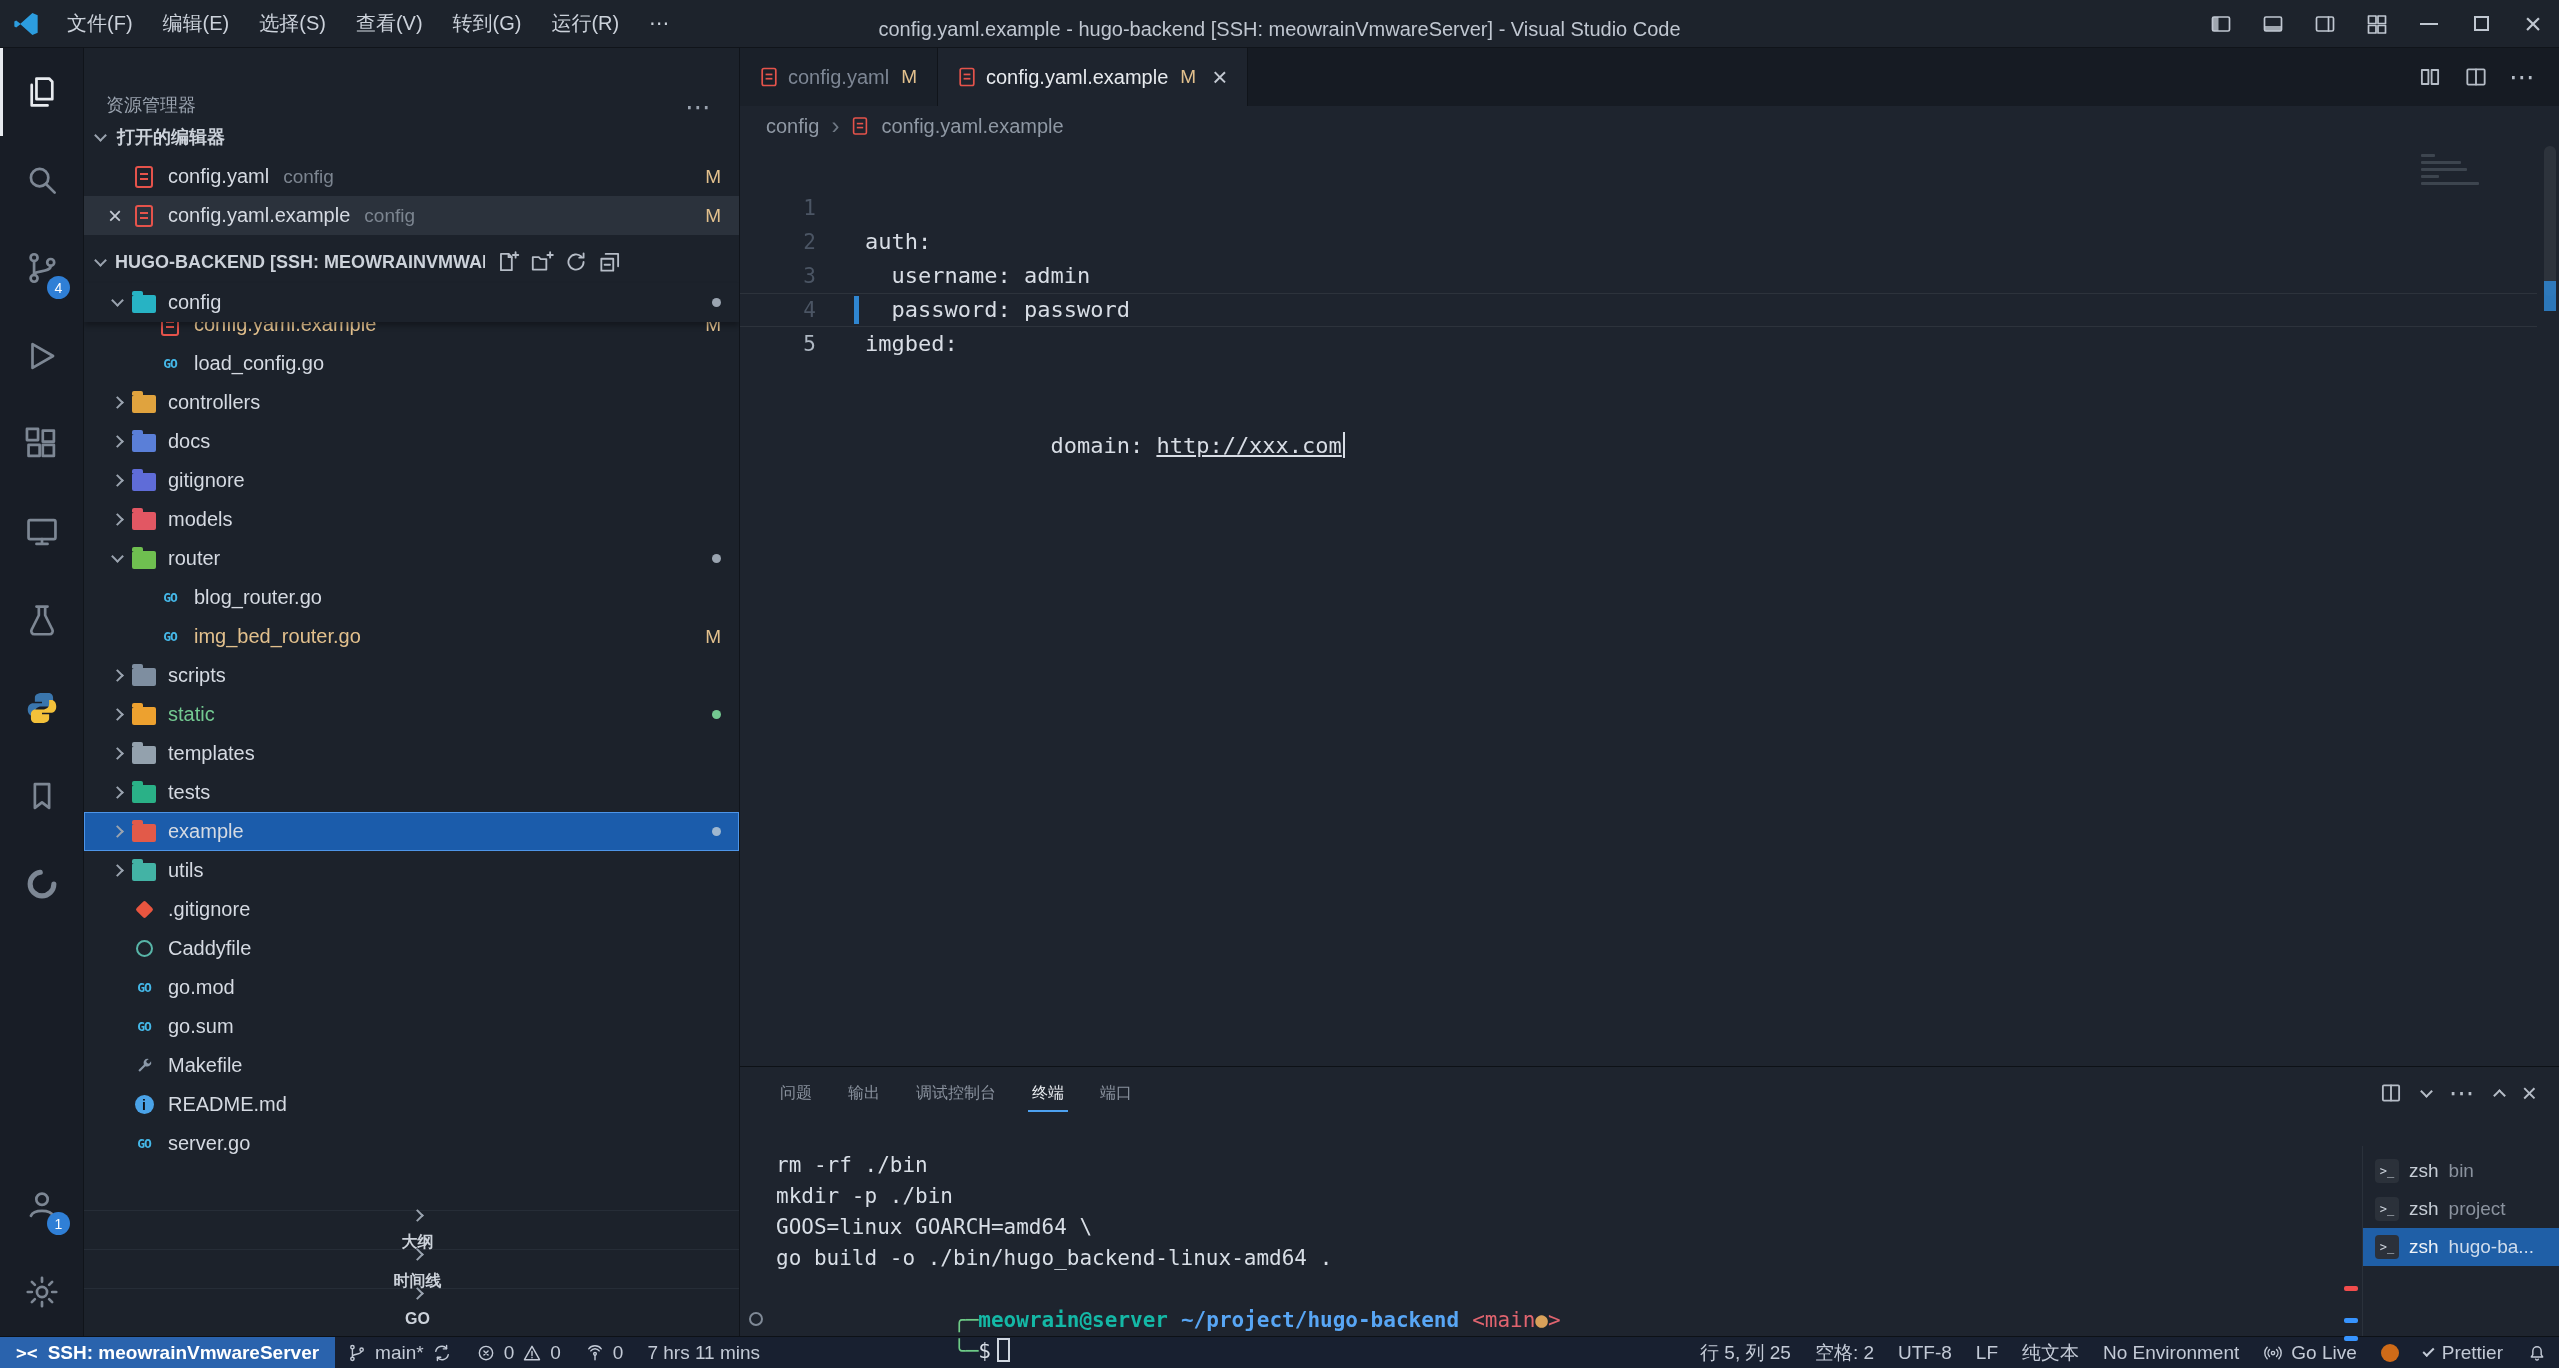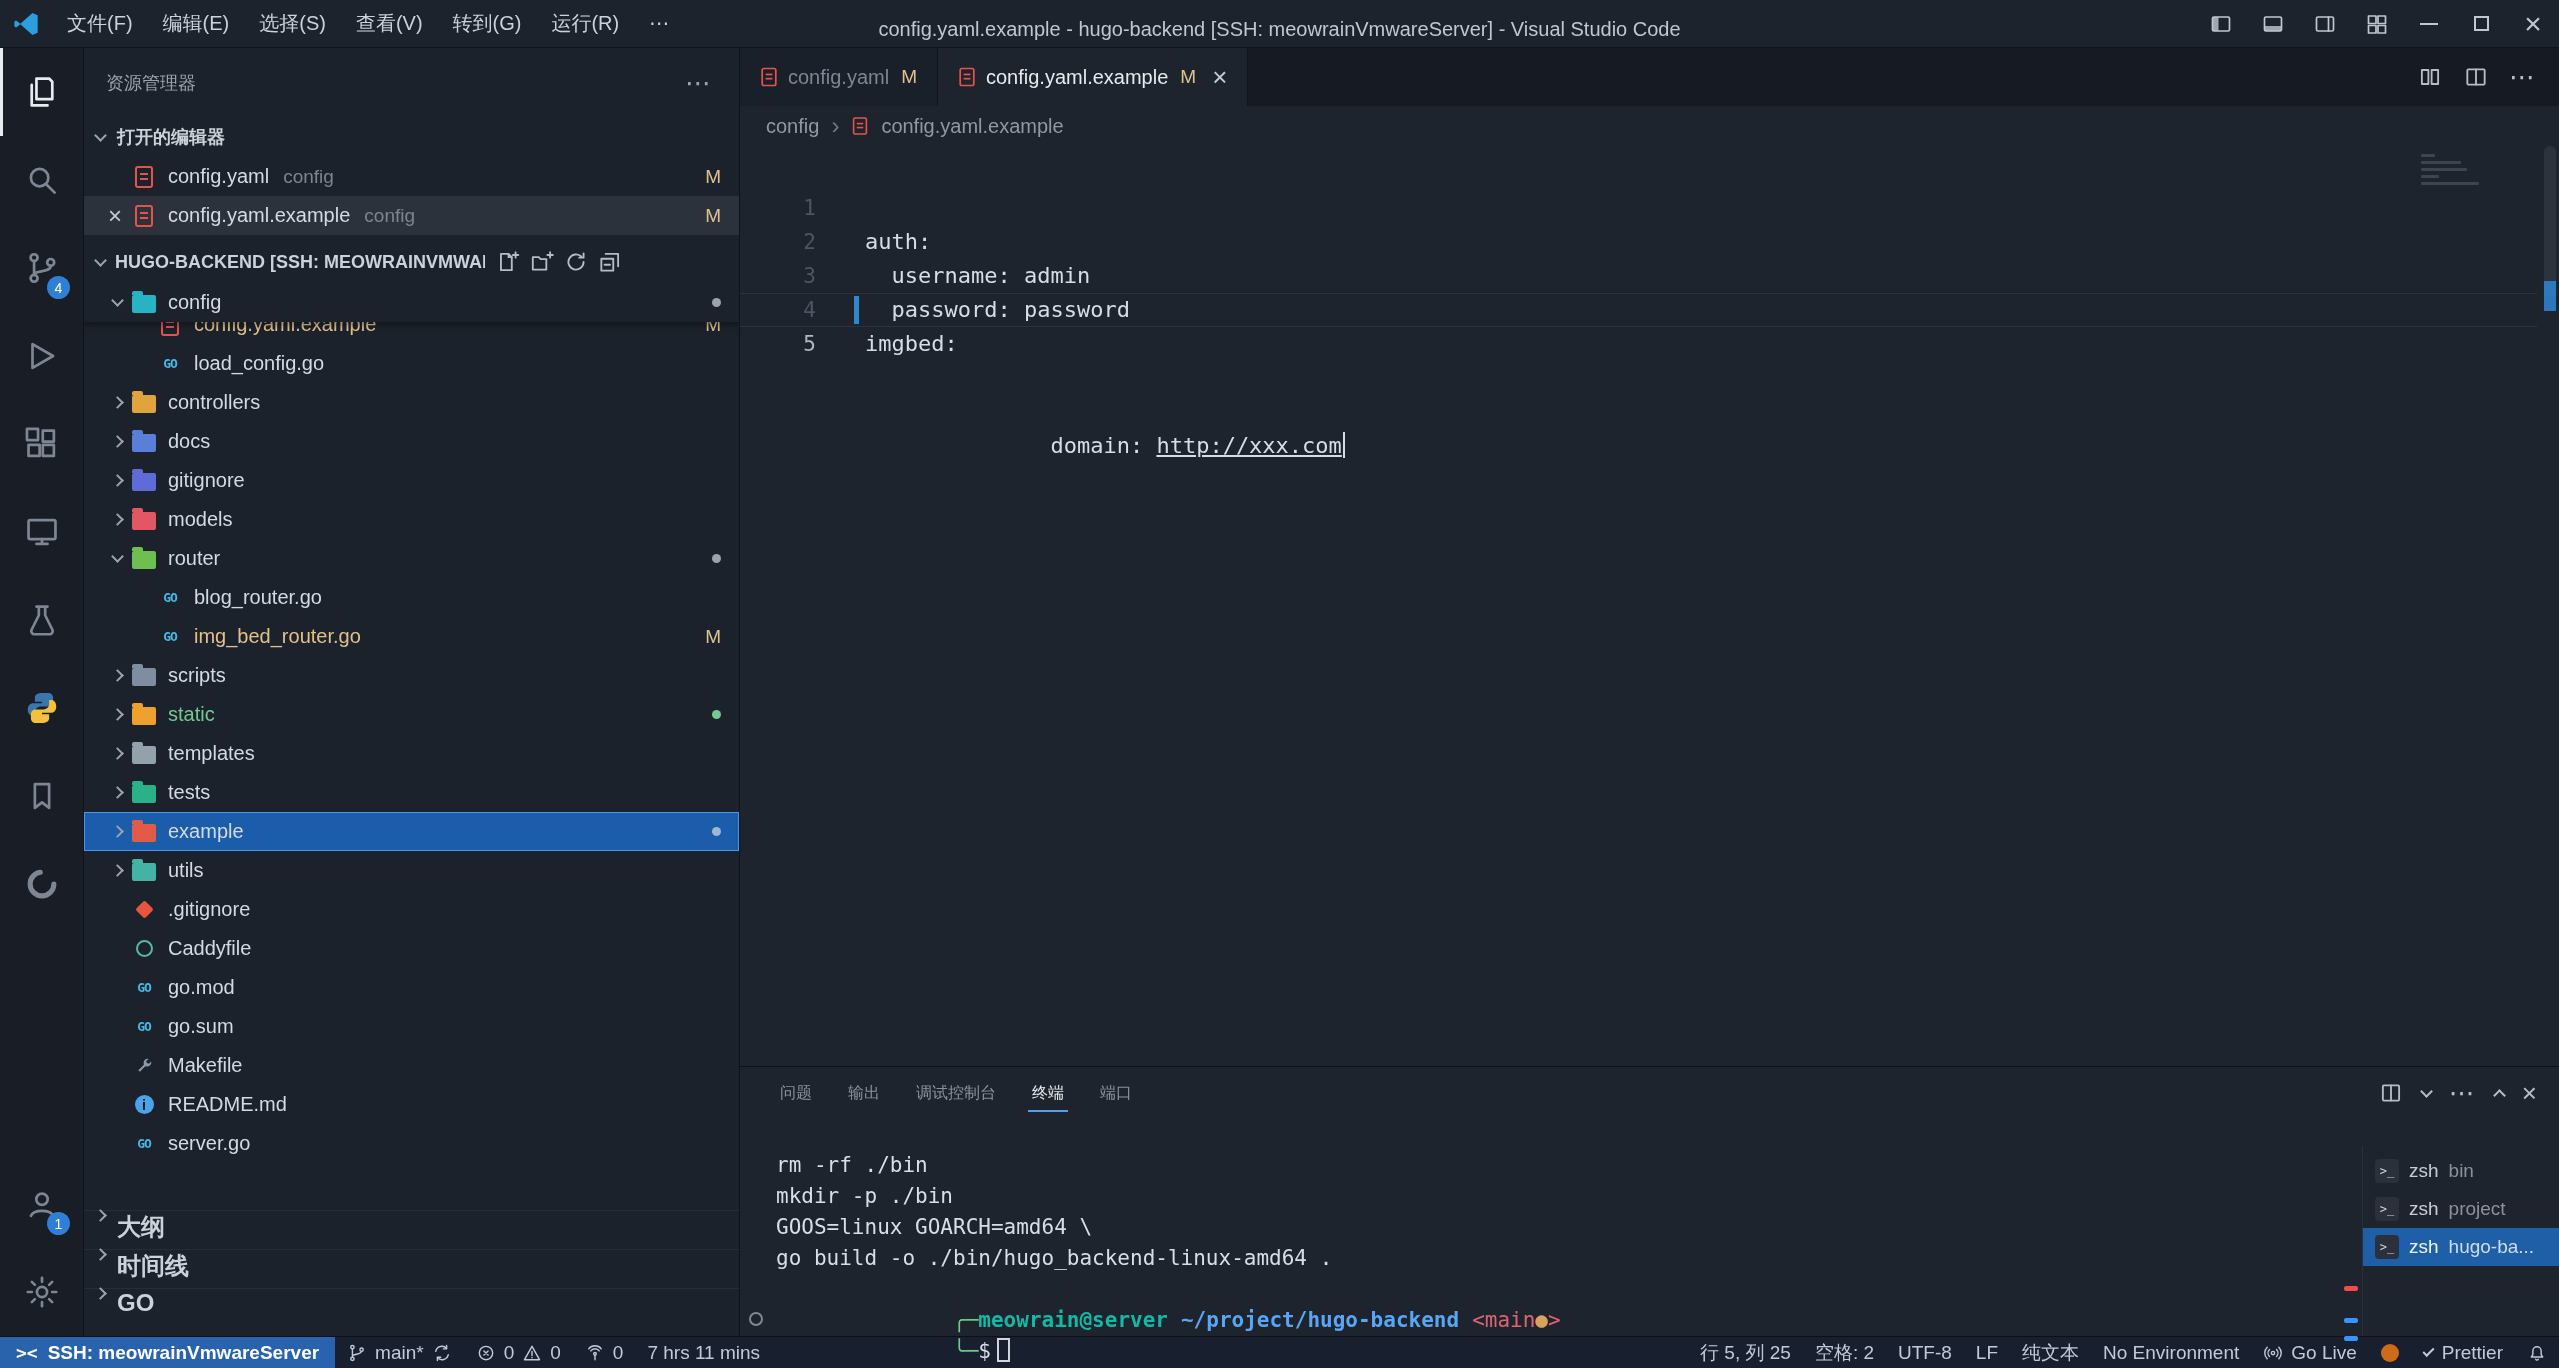--- a/index.html
+++ b/index.html
@@ -27,21 +27,21 @@
   
   .activitybar { flex:0 0 84px; background:#181d26; display:flex; flex-direction:column; border-right:1px solid #10141a; }
   .ab-item { height:88px; position:relative; display:flex; align-items:center; justify-content:center; color:#7d8794; }
   .ab-item.active { color:#e8ebef; box-shadow:inset 3px 0 0 #e8ebef; }
   .ab-item svg { width:38px; height:38px; }
   .ab-badge { position:absolute; right:13px; bottom:13px; min-width:23px; height:23px; border-radius:12px; background:#2f7fd6; color:#fff; font-size:14px; display:flex; align-items:center; justify-content:center; padding:0 4px; }
   .ab-spacer { flex:1; }
 
   
   .sidebar { flex:0 0 656px; background:#1c222b; border-right:1px solid #10141a; position:relative; display:flex; flex-direction:column; overflow:hidden; }
-  .sb-header { flex:0 0 69px; display:flex; align-items:center; padding:0 22px; }
+  .sb-header { flex:0 0 69px; display:flex; align-items:flex-end; padding:0 22px; }
   .sb-title { flex:1; font-size:18px; color:#9aa3af; }
   .sb-more { color:#9aa3af; font-size:26px; line-height:20px; padding:0 6px; }
   .chev { width:9px; height:9px; border-right:2px solid #9aa3af; border-bottom:2px solid #9aa3af; display:inline-block; flex:0 0 auto; }
   .chev.down { transform:rotate(45deg); margin-top:-4px; }
   .chev.right { transform:rotate(-45deg); }
   .chev.up { transform:rotate(-135deg); margin-top:5px; }
   .section-header { flex:0 0 40px; display:flex; align-items:center; gap:12px; font-weight:bold; font-size:18px; color:#ccd2da; padding-left:12px; }
   .oe-row { height:39px; display:flex; align-items:center; position:relative; padding-left:14px; font-size:20px; }
   .oe-row.active { background:#2b323c; }
   .oe-close { width:34px; text-align:center; color:#c3c9d2; font-size:24px; }
@@ -77,21 +77,21 @@
   .file-ic { width:24px; flex:0 0 24px; display:flex; justify-content:center; align-items:center; }
   .yaml-ic { width:18px; height:22px; border:2px solid #e5534b; border-radius:3px; position:relative; display:inline-block; }
   .yaml-ic::before { content:""; position:absolute; left:3px; right:3px; top:5px; height:2px; background:#e5534b; box-shadow:0 5px 0 #e5534b; }
   .go-ic { font-family:"DejaVu Sans Mono",monospace; font-weight:bold; font-size:13px; color:#45b8e8; letter-spacing:-1px; }
   .git-ic { width:13px; height:13px; background:#e8553f; transform:rotate(45deg); border-radius:2px; }
   .caddy-ic { width:17px; height:17px; border-radius:50%; border:2px solid #58b5a8; }
   .readme-ic { width:19px; height:19px; border-radius:50%; background:#4aa3e8; color:#0d1117; font-weight:bold; font-size:14px; display:flex; align-items:center; justify-content:center; }
   .readme-ic::after { content:"i"; }
 
   .bottom-sections { position:absolute; left:0; right:0; bottom:9px; }
-  .section-row { height:39px; border-top:1px solid #262d37; display:flex; align-items:flex-start; gap:12px; font-weight:bold; font-size:24px; color:#ccd2da; padding-left:12px; }
+  .section-row { height:39px; border-top:1px solid #262d37; display:flex; align-items:center; gap:12px; font-weight:bold; font-size:16px; color:#ccd2da; padding-left:12px;flex-direction:column; }
 
   
   .editor-group { flex:1; display:flex; flex-direction:column; min-width:0; background:#1e242e; }
   .tabbar { flex:0 0 58px; background:#161b23; display:flex; align-items:stretch; }
   .tab { display:flex; align-items:center; padding:0 20px; font-size:20px; gap:10px; border-right:1px solid #10141a; color:#7d8694; background:#1a2029; }
   .tab.active { background:#1e242e; color:#e7eaee; }
   .tab .tab-badge { color:var(--c-modified,#e2c08d); font-size:19px; margin-left:2px; }
   .tab-close { font-size:26px; color:#c3c9d2; margin-left:6px; }
   .tab-actions { margin-left:auto; display:flex; align-items:center; gap:20px; padding-right:22px; color:#b6bdc7; }
   .tab-actions svg { width:26px; height:26px; }

